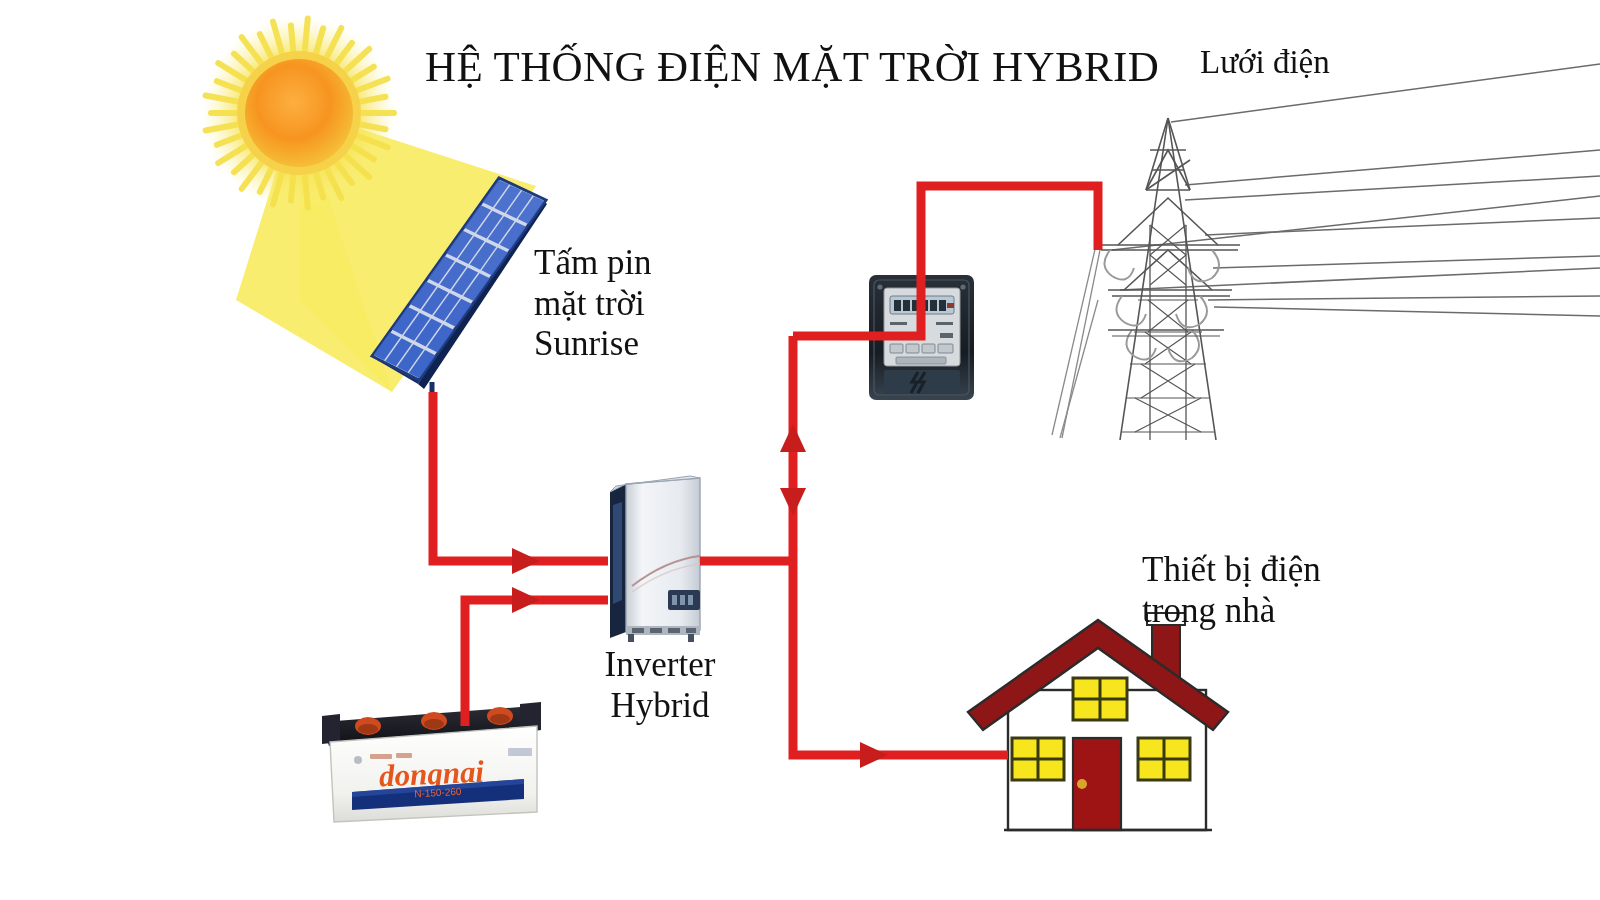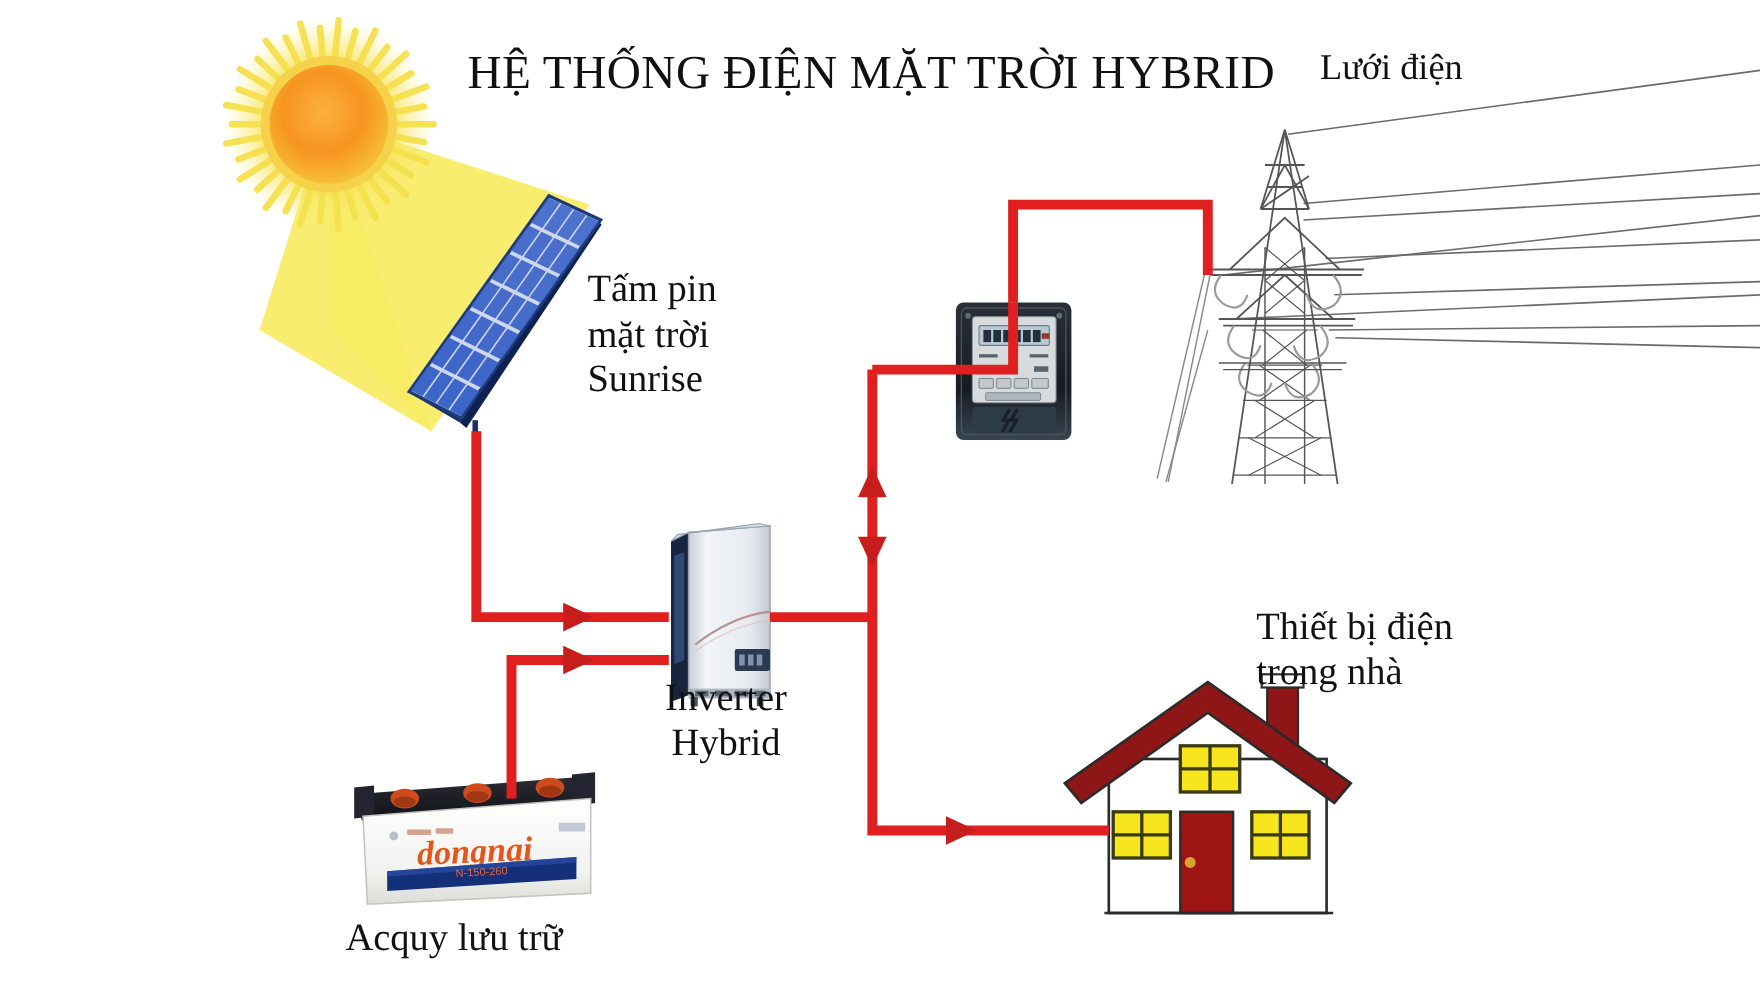--- a/index.html
+++ b/index.html
@@ -4,21 +4,21 @@
 <style>
   html,body{margin:0;padding:0;background:#ffffff;}
   body{width:1600px;height:900px;overflow:hidden;
        font-family:"Liberation Serif","DejaVu Serif",serif;color:#141414;}
   #stage{position:relative;width:1600px;height:900px;background:#ffffff;}
   svg.layer{position:absolute;left:0;top:0;width:1600px;height:900px;}
   .lbl{position:absolute;font-family:"Liberation Serif","DejaVu Serif",serif;
        color:#111;line-height:1.16;white-space:pre-line;}
   #title{left:425px;top:42px;font-size:43px;letter-spacing:.4px;font-weight:400;}
   #lbl-panel{left:534px;top:243px;font-size:35px;}
-  #lbl-inverter{left:585px;top:614px;font-size:35px;text-align:center;width:150px;}
+  #lbl-inverter{left:585px;top:645px;font-size:35px;text-align:center;width:150px;}
   #lbl-battery{left:314px;top:833px;font-size:35px;}
   #lbl-meter{left:822px;top:412px;font-size:35px;}
   #lbl-grid{left:1200px;top:43px;font-size:33px;}
   #lbl-house{left:1142px;top:530px;font-size:35px;margin-top:20px;}
 </style>
 </head>
 <body>
 
 <div id="stage">
 
@@ -374,20 +374,19 @@
 
   <div class="lbl" id="title">HỆ THỐNG ĐIỆN MẶT TRỜI HYBRID</div>
 
   <div class="lbl" id="lbl-panel">Tấm pin
 mặt trời
 Sunrise</div>
 
   <div class="lbl" id="lbl-inverter">Inverter
 Hybrid</div>
 
-  <div class="lbl" id="lbl-battery">Acquy lưu trữ</div>
 
 
   <div class="lbl" id="lbl-grid">Lưới điện</div>
 
   <div class="lbl" id="lbl-house">Thiết bị điện
 trong nhà</div>
 </div>
 
 </body></html>

